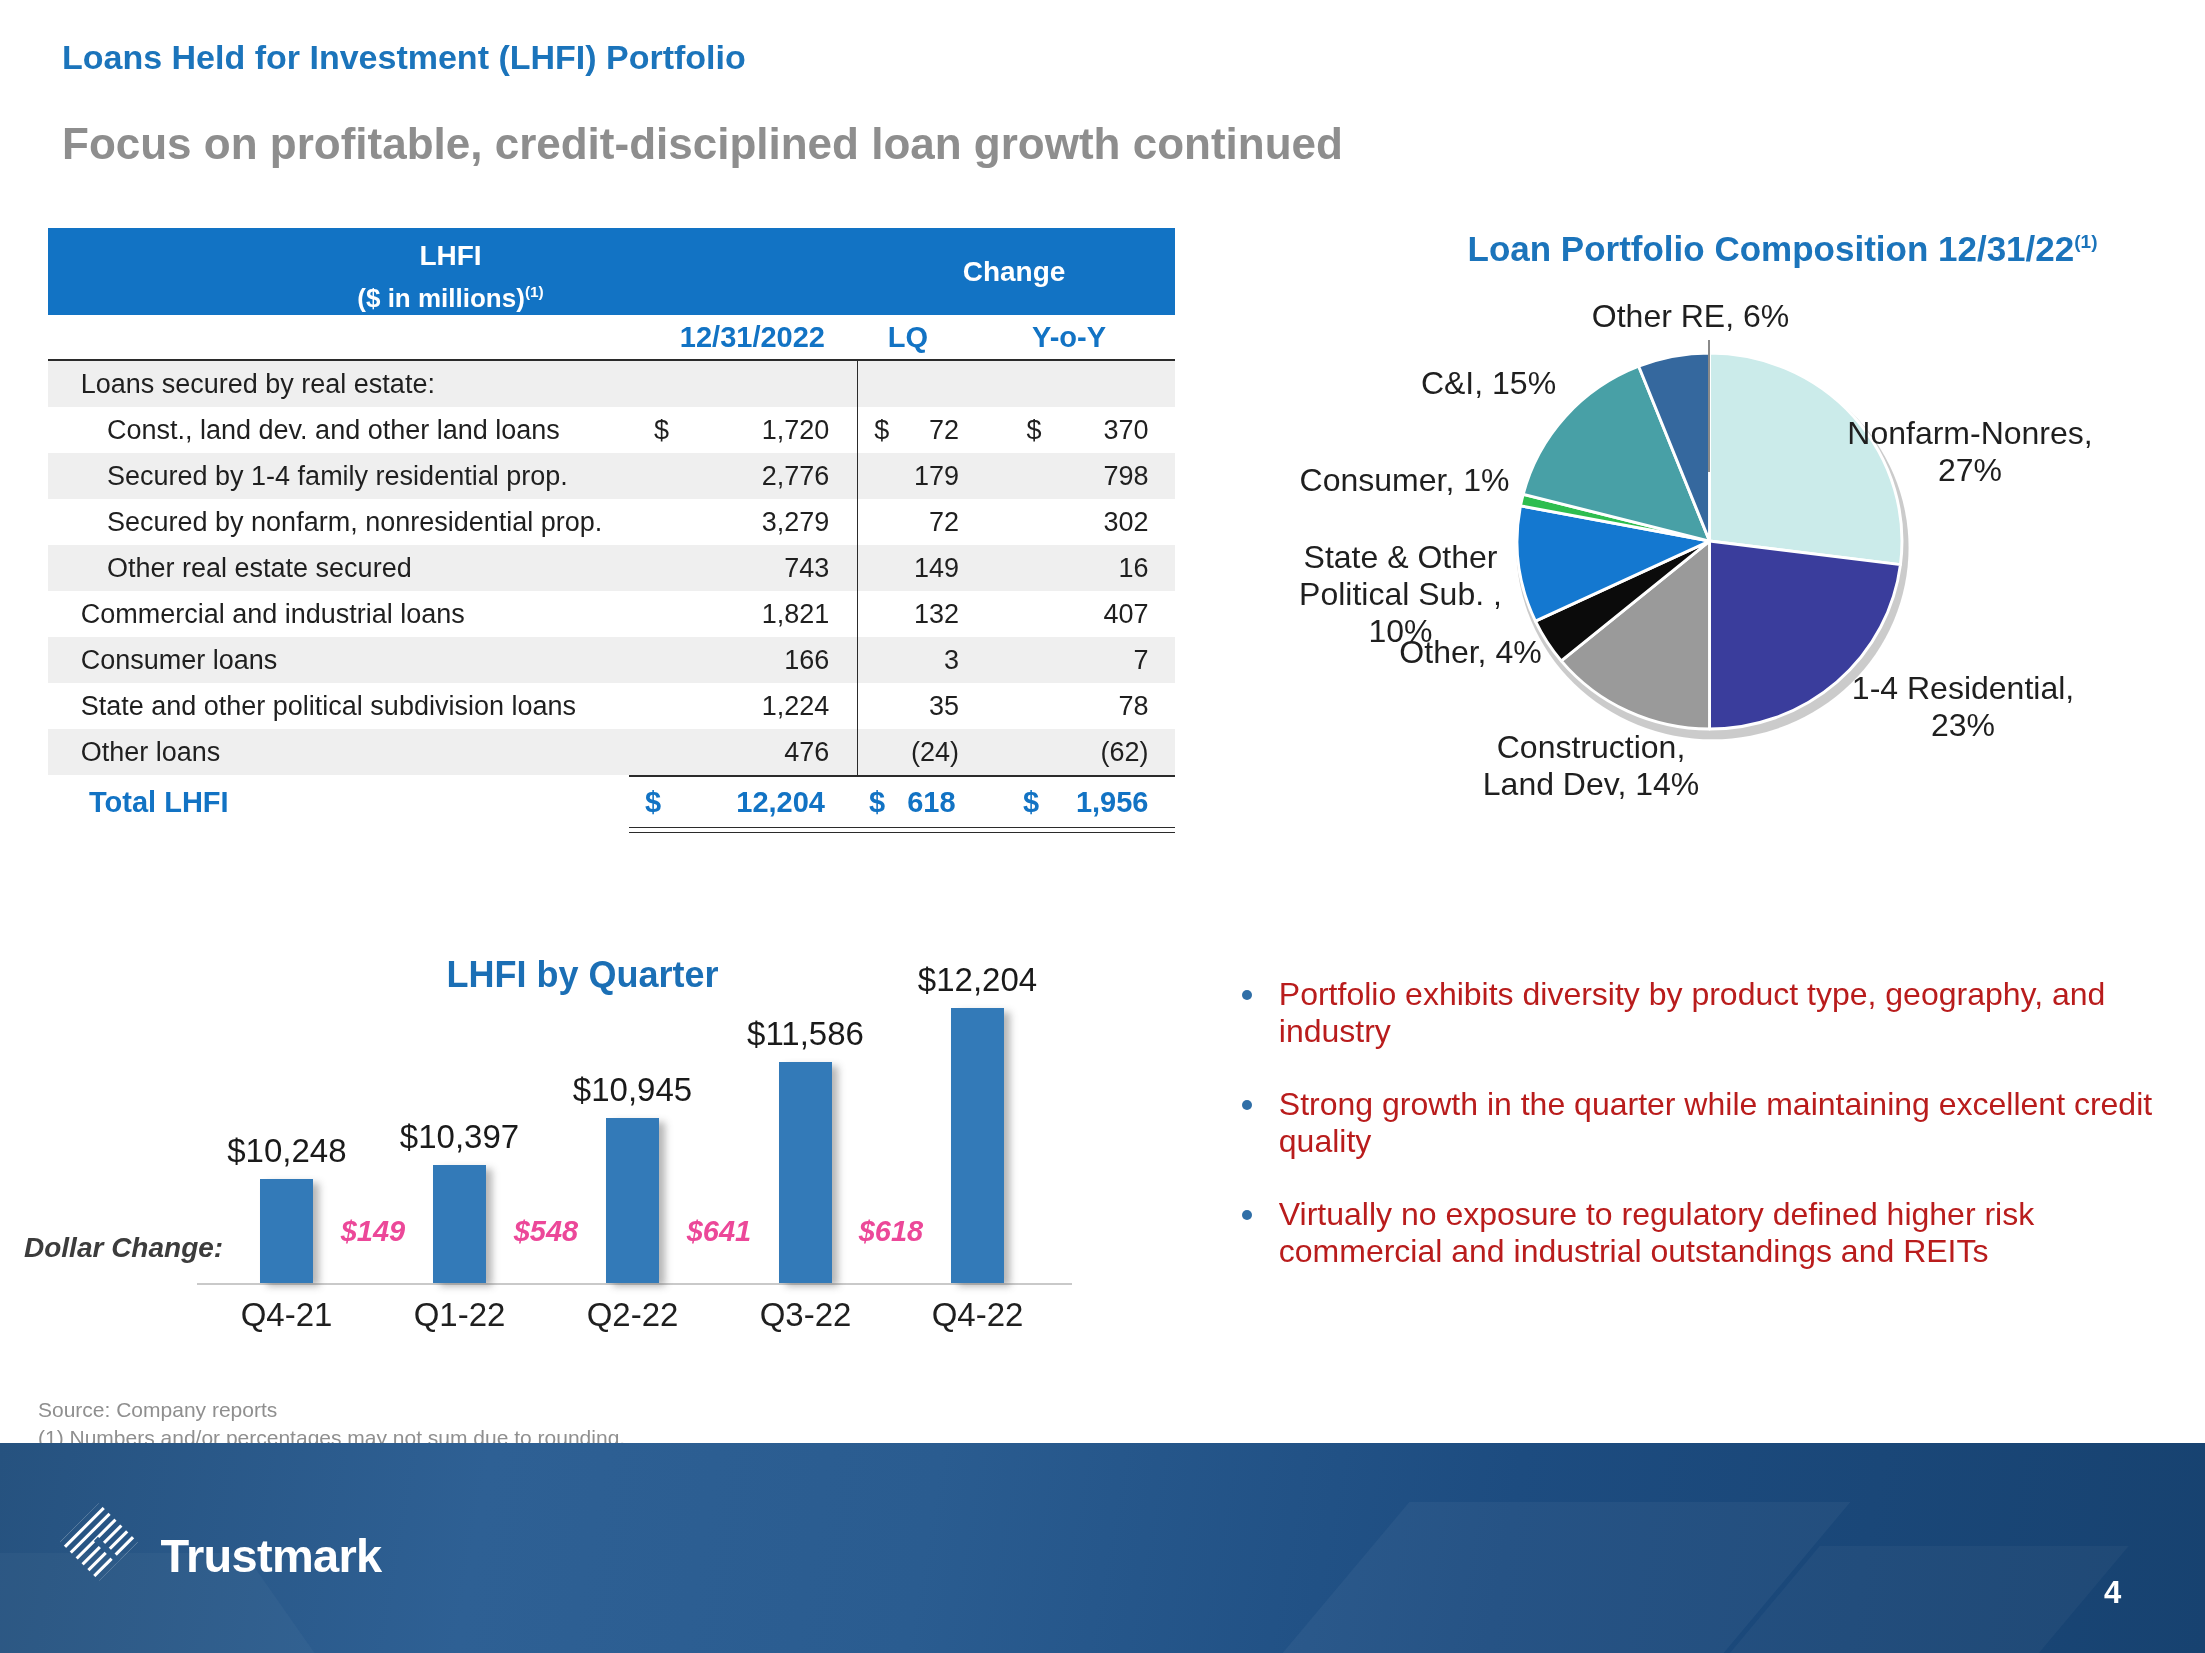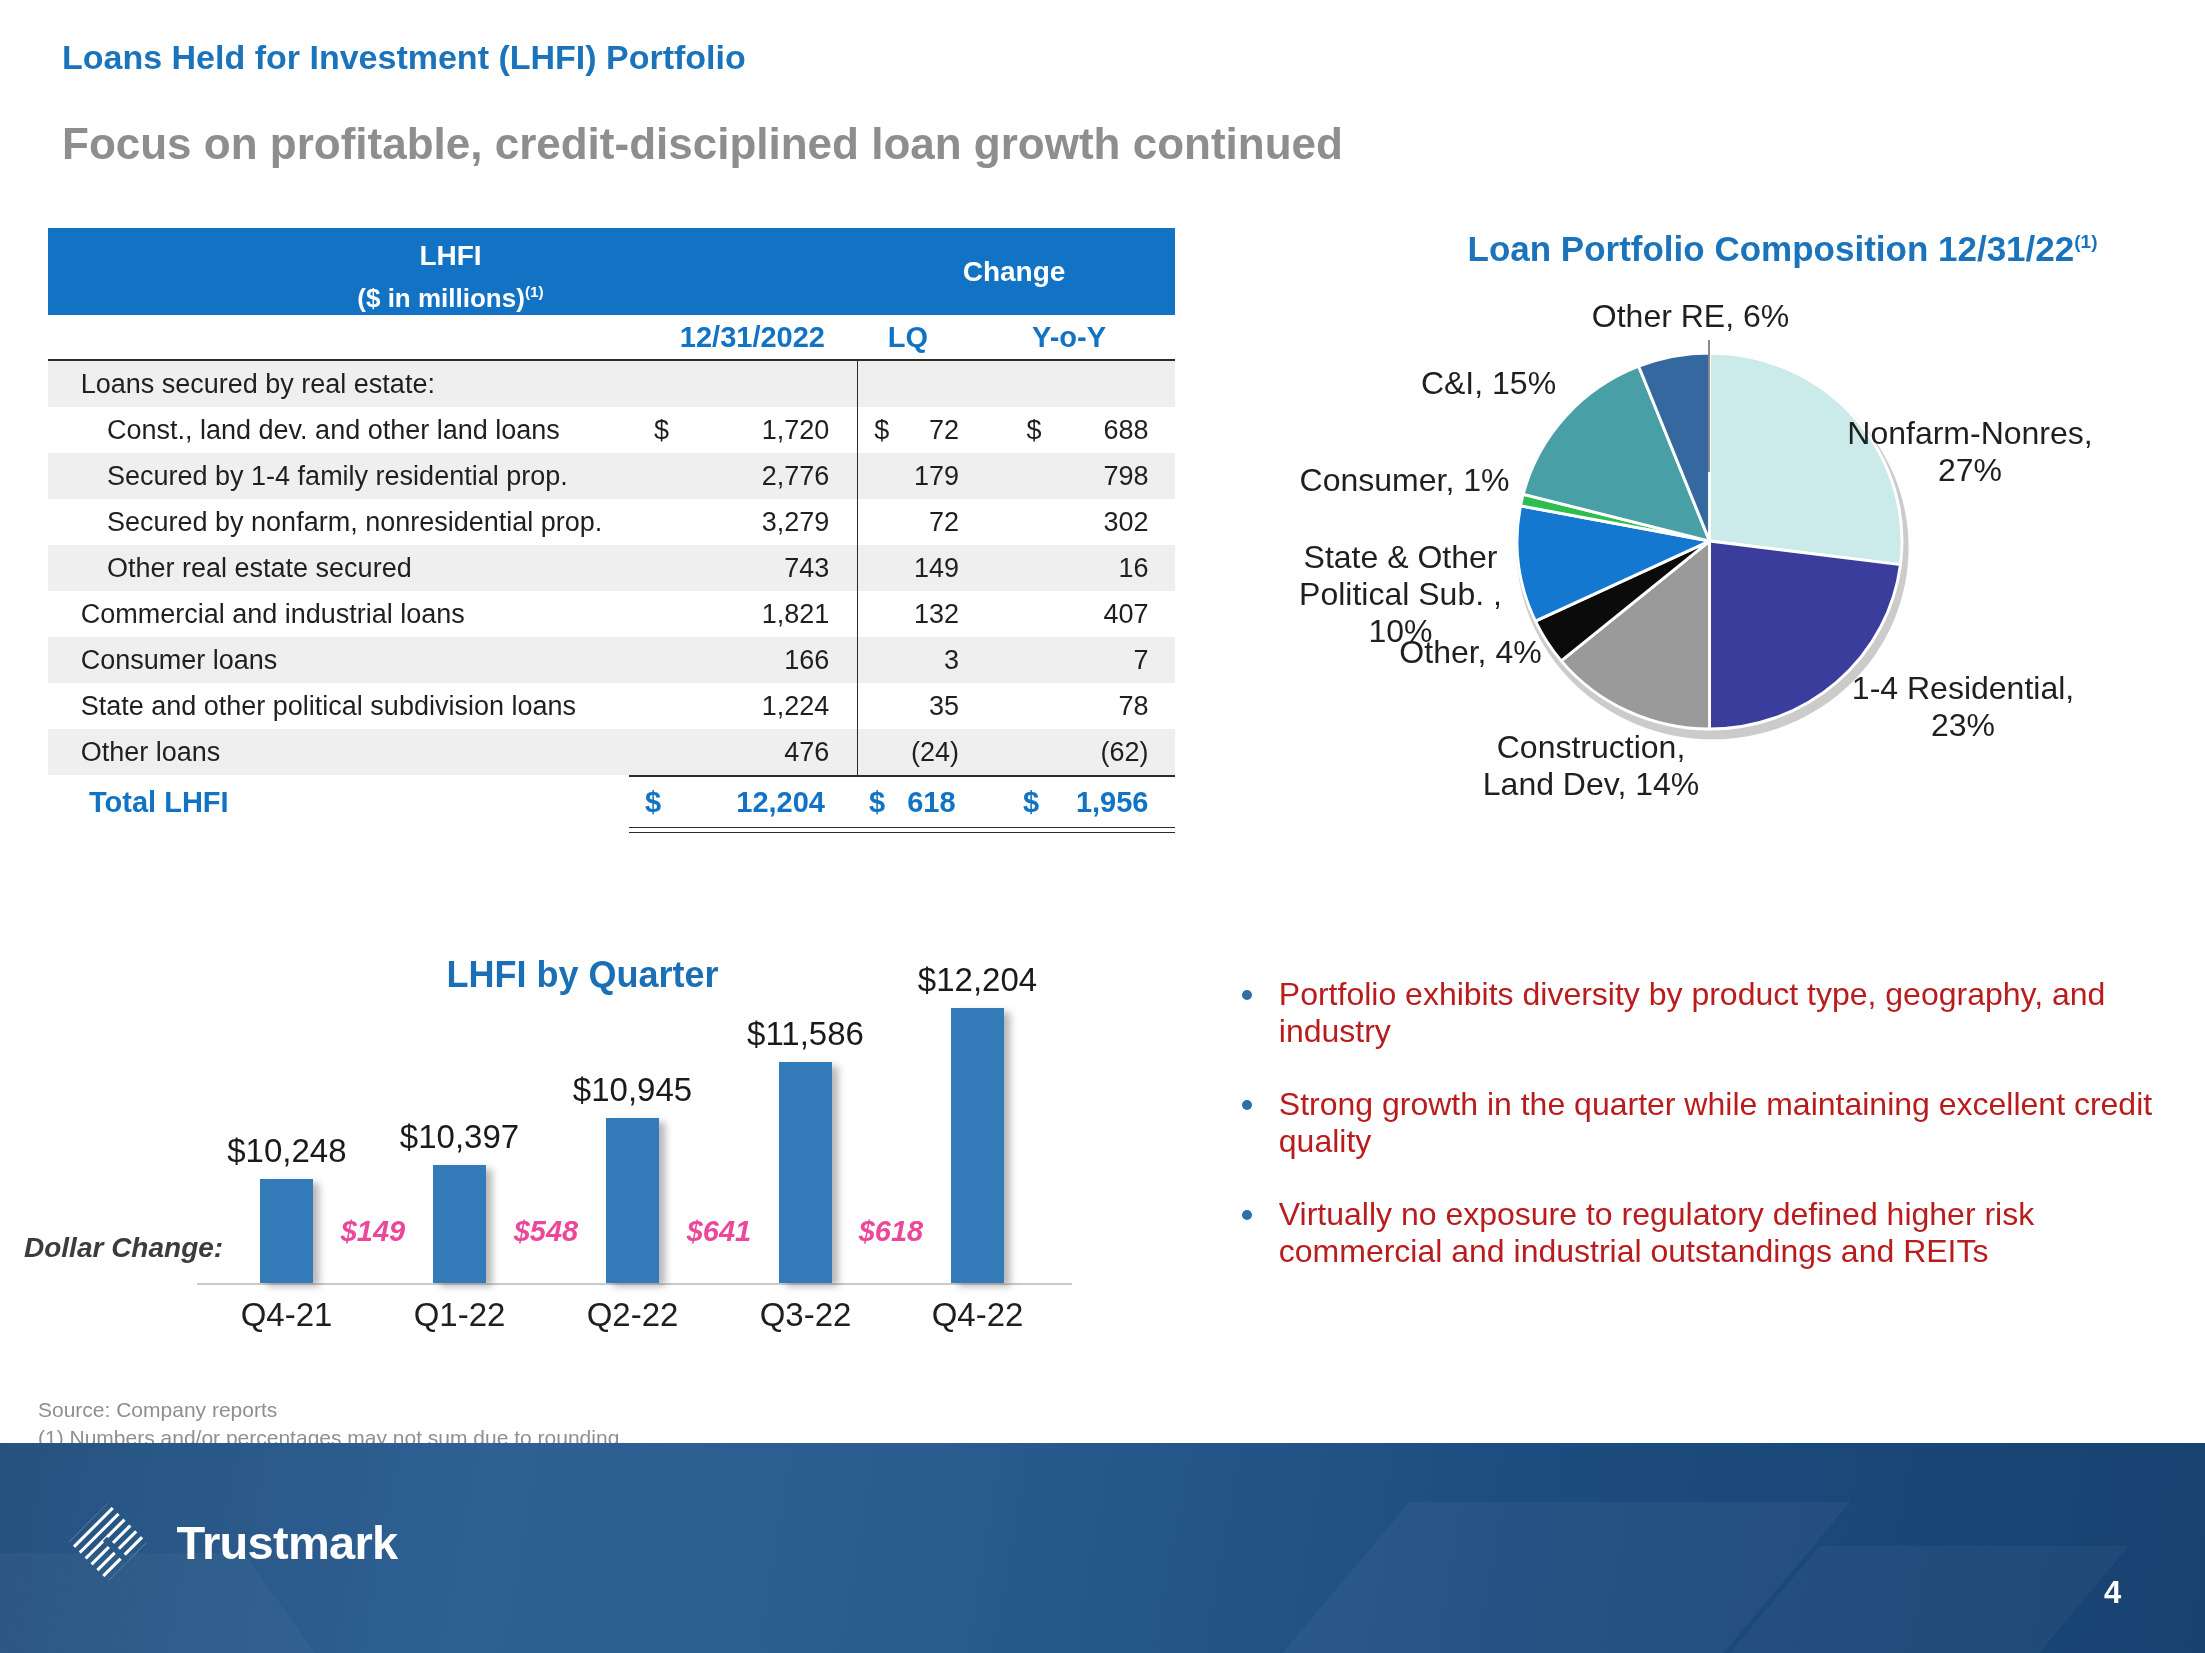--- a/index.html
+++ b/index.html
@@ -68,21 +68,21 @@
   
   .foot1{position:absolute;left:38px;top:1398px;font-size:21px;color:#8F8F8F;}
   .foot2{position:absolute;left:38px;top:1426px;font-size:21px;color:#8F8F8F;}
 
   
   .footer{position:absolute;left:0;top:1443px;width:2205px;height:211px;
     background:linear-gradient(100deg,#26527F 0%,#2E6094 22%,#2A5C90 42%,#1D4C80 68%,#174270 100%);overflow:hidden;}
   .chev1{position:absolute;left:1286px;top:59px;width:441px;height:294px;background:rgba(255,255,255,0.045);transform:skewX(-40deg);}
   .chev2{position:absolute;left:1727px;top:103px;width:309px;height:221px;background:rgba(255,255,255,0.035);transform:skewX(-40deg);}
   .chev3{position:absolute;left:-59px;top:110px;width:368px;height:184px;background:rgba(255,255,255,0.03);transform:skewX(35deg);}
-  .logo{position:absolute;left:67px;top:1501px;display:flex;align-items:center;gap:7px;}
+  .logo{position:absolute;left:58px;top:1501px;display:flex;align-items:flex-end;}
   .logo-text{color:#ffffff;font-size:47px;font-weight:bold;margin-left:20.6px;letter-spacing:-0.7px;}
   .pagenum{position:absolute;left:2104px;top:1575px;font-size:31px;font-weight:bold;color:#ffffff;}
 </style>
 </head>
 <body>
 
 <div class="slide">
 
   <div class="title">Loans Held for Investment (LHFI) Portfolio</div>
   <div class="subtitle">Focus on profitable, credit-disciplined loan growth continued</div>
@@ -122,21 +122,21 @@
           <div class="c1">
             <span class="dsign">$</span>
             <span class="val1">1,720</span>
           </div>
           <div class="c2">
             <span class="dsign">$</span>
             <span class="val2">72</span>
           </div>
           <div class="c3">
             <span class="dsign">$</span>
-            <span class="val3">688</span>
+            <span class="val3">370</span>
           </div>
         </div>
         <div class="trow shaded">
           <div class="c0 ind">Secured by 1-4 family residential prop.</div>
           <div class="c1">
             <span class="dsign"></span>
             <span class="val1">2,776</span>
           </div>
           <div class="c2">
             <span class="dsign"></span>

